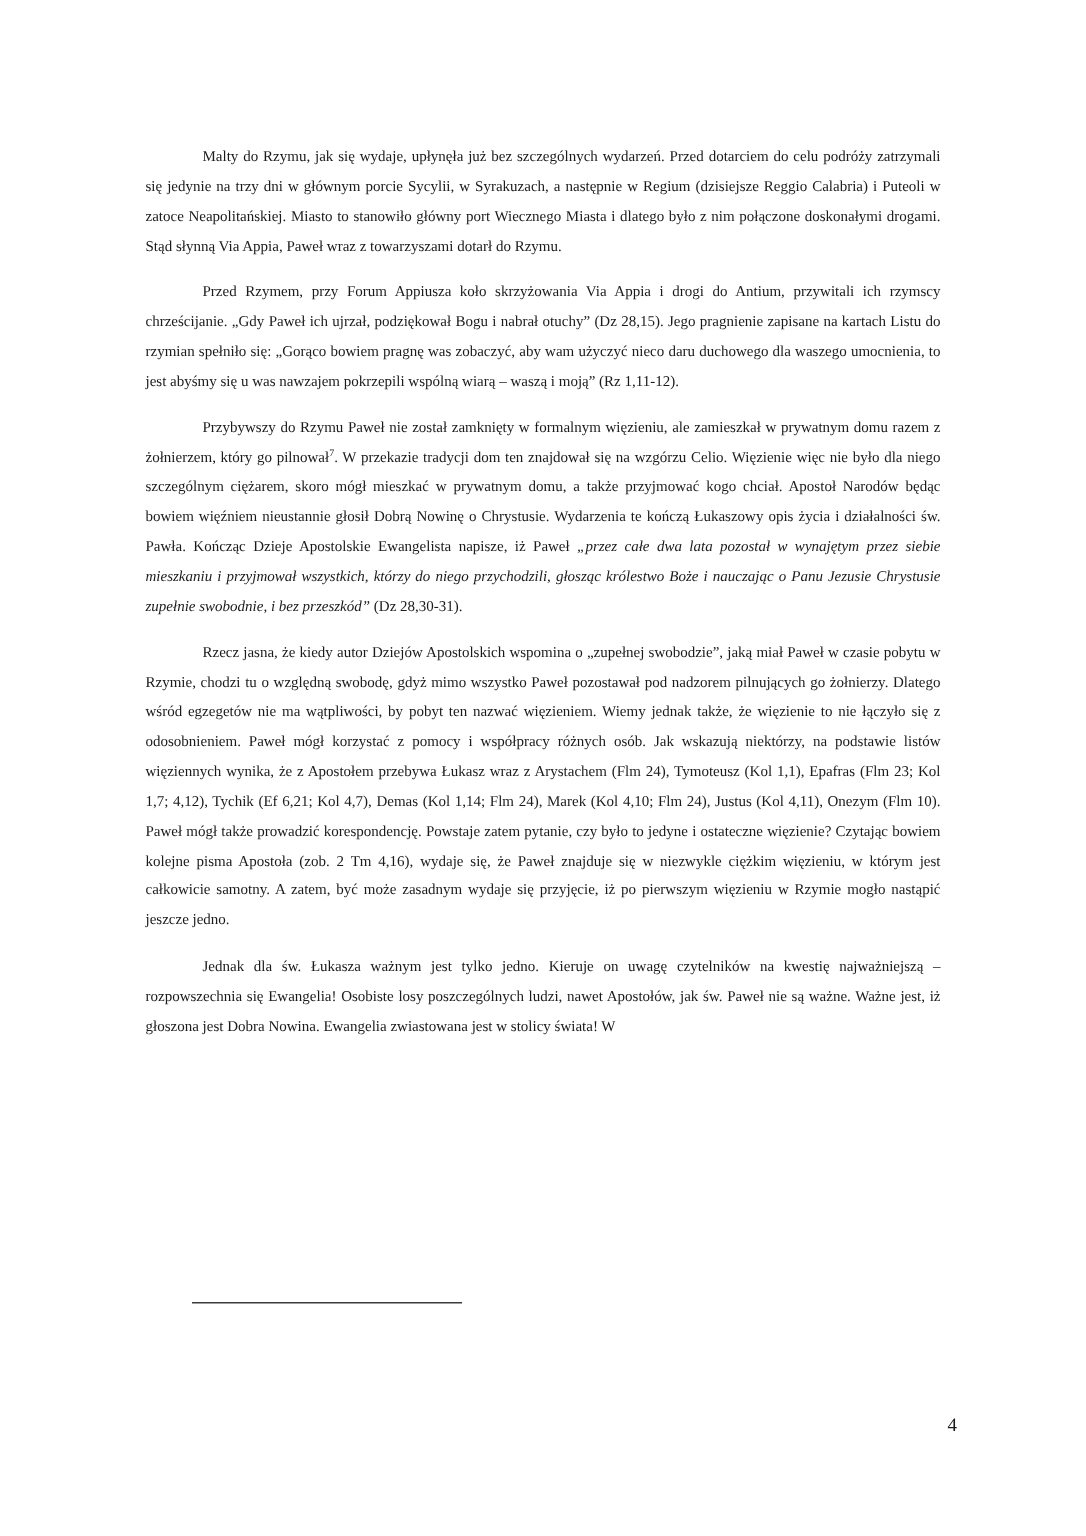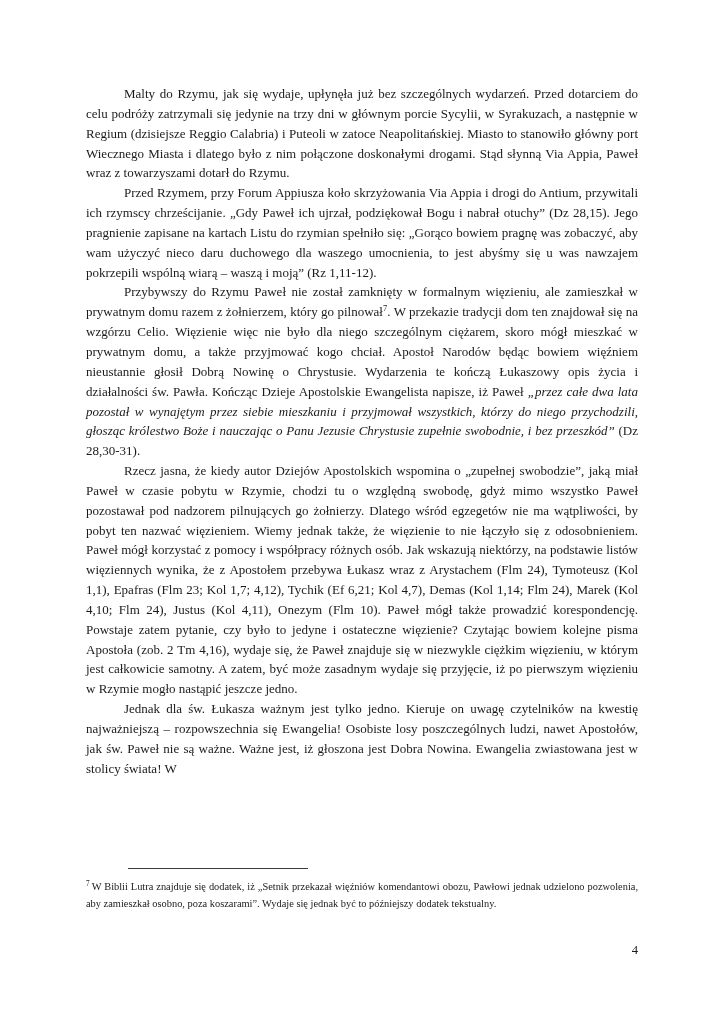--- a/index.html
+++ b/index.html
@@ -24,24 +24,24 @@
     background: #ffffff;
     overflow: hidden;
   }
   .text-block {
     position: absolute;
     left: 86px;
     top: 84px;
     width: 552px;
   }
   p.body-par {
-    margin: 0;
+    margin: 11px;
     text-align: justify;
     text-justify: inter-word;
-    font-size: 13px;
+    font-size: 10px;
     line-height: 19.85px;
     text-indent: 38px;
     hyphens: none;
   }
   .italic {
     font-style: italic;
   }
   sup.fn-ref {
     font-size: 0.66em;
     vertical-align: super;
@@ -92,18 +92,17 @@
   <div class="text-block">
     <p class="body-par" id="par-1"><span>Malty do Rzymu, jak się wydaje, upłynęła już bez szczególnych wydarzeń. Przed dotarciem do celu podróży zatrzymali się jedynie na trzy dni w głównym porcie Sycylii, w Syrakuzach, a następnie w Regium (dzisiejsze Reggio Calabria) i Puteoli w zatoce Neapolitańskiej. Miasto to stanowiło główny port Wiecznego Miasta i dlatego było z nim połączone doskonałymi drogami. Stąd słynną Via Appia, Paweł wraz z towarzyszami dotarł do Rzymu.</span></p>
     <p class="body-par" id="par-2"><span>Przed Rzymem, przy Forum Appiusza koło skrzyżowania Via Appia i drogi do Antium, przywitali ich rzymscy chrześcijanie. „Gdy Paweł ich ujrzał, podziękował Bogu i nabrał otuchy” (Dz 28,15). Jego pragnienie zapisane na kartach Listu do rzymian spełniło się: „Gorąco bowiem pragnę was zobaczyć, aby wam użyczyć nieco daru duchowego dla waszego umocnienia, to jest abyśmy się u was nawzajem pokrzepili wspólną wiarą – waszą i moją” (Rz 1,11-12).</span></p>
     <p class="body-par" id="par-3"><span>Przybywszy do Rzymu Paweł nie został zamknięty w formalnym więzieniu, ale zamieszkał w prywatnym domu razem z żołnierzem, który go pilnował</span><sup class="fn-ref">7</sup><span>. W przekazie tradycji dom ten znajdował się na wzgórzu Celio. Więzienie więc nie było dla niego szczególnym ciężarem, skoro mógł mieszkać w prywatnym domu, a także przyjmować kogo chciał. Apostoł Narodów będąc bowiem więźniem nieustannie głosił Dobrą Nowinę o Chrystusie. Wydarzenia te kończą Łukaszowy opis życia i działalności św. Pawła. Kończąc Dzieje Apostolskie Ewangelista napisze, iż Paweł </span><span class="italic">„przez całe dwa lata pozostał w wynajętym przez siebie mieszkaniu i przyjmował wszystkich, którzy do niego przychodzili, głosząc królestwo Boże i nauczając o Panu Jezusie Chrystusie zupełnie swobodnie, i bez przeszkód”</span><span> (Dz 28,30-31).</span></p>
     <p class="body-par" id="par-4"><span>Rzecz jasna, że kiedy autor Dziejów Apostolskich wspomina o „zupełnej swobodzie”, jaką miał Paweł w czasie pobytu w Rzymie, chodzi tu o względną swobodę, gdyż mimo wszystko Paweł pozostawał pod nadzorem pilnujących go żołnierzy. Dlatego wśród egzegetów nie ma wątpliwości, by pobyt ten nazwać więzieniem. Wiemy jednak także, że więzienie to nie łączyło się z odosobnieniem. Paweł mógł korzystać z pomocy i współpracy różnych osób. Jak wskazują niektórzy, na podstawie listów więziennych wynika, że z Apostołem przebywa Łukasz wraz z Arystachem (Flm 24), Tymoteusz (Kol 1,1), Epafras (Flm 23; Kol 1,7; 4,12), Tychik (Ef 6,21; Kol 4,7), Demas (Kol 1,14; Flm 24), Marek (Kol 4,10; Flm 24), Justus (Kol 4,11), Onezym (Flm 10). Paweł mógł także prowadzić korespondencję. Powstaje zatem pytanie, czy było to jedyne i ostateczne więzienie? Czytając bowiem kolejne pisma Apostoła (zob. 2 Tm 4,16), wydaje się, że Paweł znajduje się w niezwykle ciężkim więzieniu, w którym jest całkowicie samotny. A zatem, być może zasadnym wydaje się przyjęcie, iż po pierwszym więzieniu w Rzymie mogło nastąpić jeszcze jedno.</span></p>
     <p class="body-par" id="par-5"><span>Jednak dla św. Łukasza ważnym jest tylko jedno. Kieruje on uwagę czytelników na kwestię najważniejszą – rozpowszechnia się Ewangelia! Osobiste losy poszczególnych ludzi, nawet Apostołów, jak św. Paweł nie są ważne. Ważne jest, iż głoszona jest Dobra Nowina. Ewangelia zwiastowana jest w stolicy świata! W</span></p>
   </div>
 
   <div class="footnote-area">
     <div class="footnote-rule"></div>
-    <p class="footnote-text" id="footnote-entry"><sup class="fn-num">7</sup><span>W Biblii Lutra znajduje się dodatek, iż „Setnik przekazał więźniów komendantowi obozu, Pawłowi jednak udzielono pozwolenia, aby zamieszkał osobno, poza koszarami”. Wydaje się jednak być to późniejszy dodatek tekstualny.</span></p>
   </div>
 
   <div class="page-number">4</div>
 
 </div>
 
 </body></html>

